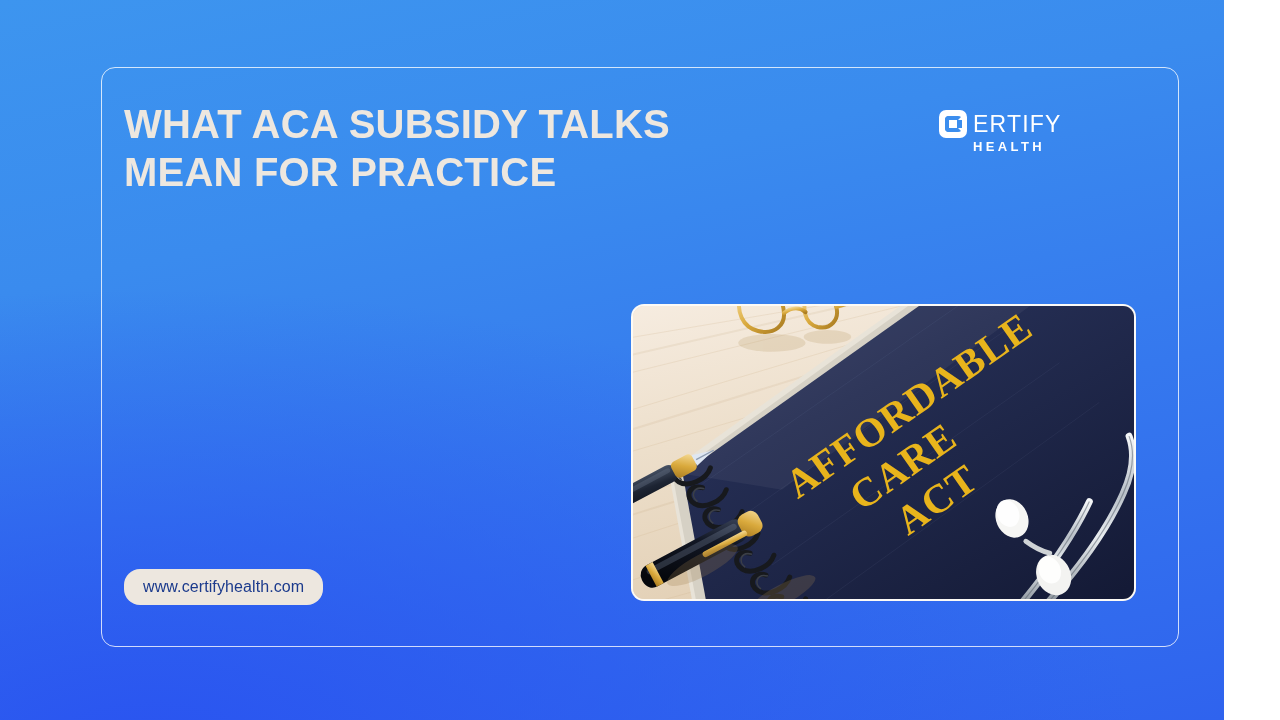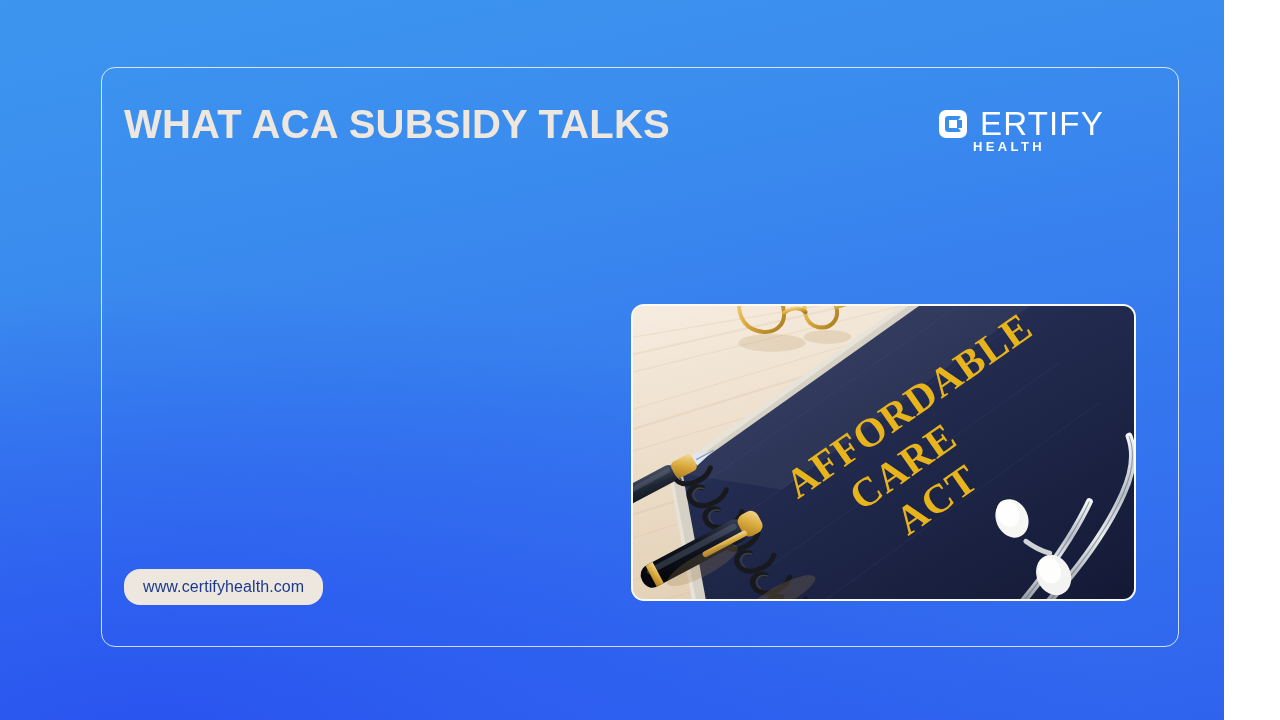--- a/index.html
+++ b/index.html
@@ -68,24 +68,24 @@
   }
   .logo-mark::after {
     content:"";
     position:absolute;
     right:5px; top:10px;
     width:5px; height:8px;
     background:#3c8eee;
   }
   .logo-word {
     color:#ffffff;
-    font-size:33px;
+    font-size:23px;
     font-weight:500;
     letter-spacing:1.2px;
-    margin-left:13px;
+    margin-left:6px;
     line-height:28px;
   }
   .logo-sub {
     color:#ffffff;
     font-size:13px;
     font-weight:bold;
     letter-spacing:3.4px;
     text-align:center;
     margin-top:0;
     padding-right:2px;
@@ -120,20 +120,21 @@
 </style>
 </head>
 <body>
 
 <div id="slide">
 
   <div id="card"></div>
 
   <h1 id="headline">
     <span class="hl-line">WHAT ACA SUBSIDY TALKS</span>
+    <span class="hl-line">MEAN FOR PRACTICE</span>
   </h1>
 
   <div id="logo">
     <div class="logo-row">
       <span class="logo-mark"></span>
       <span class="logo-word">ERTIFY</span>
     </div>
     <div class="logo-sub">HEALTH</div>
   </div>
 

